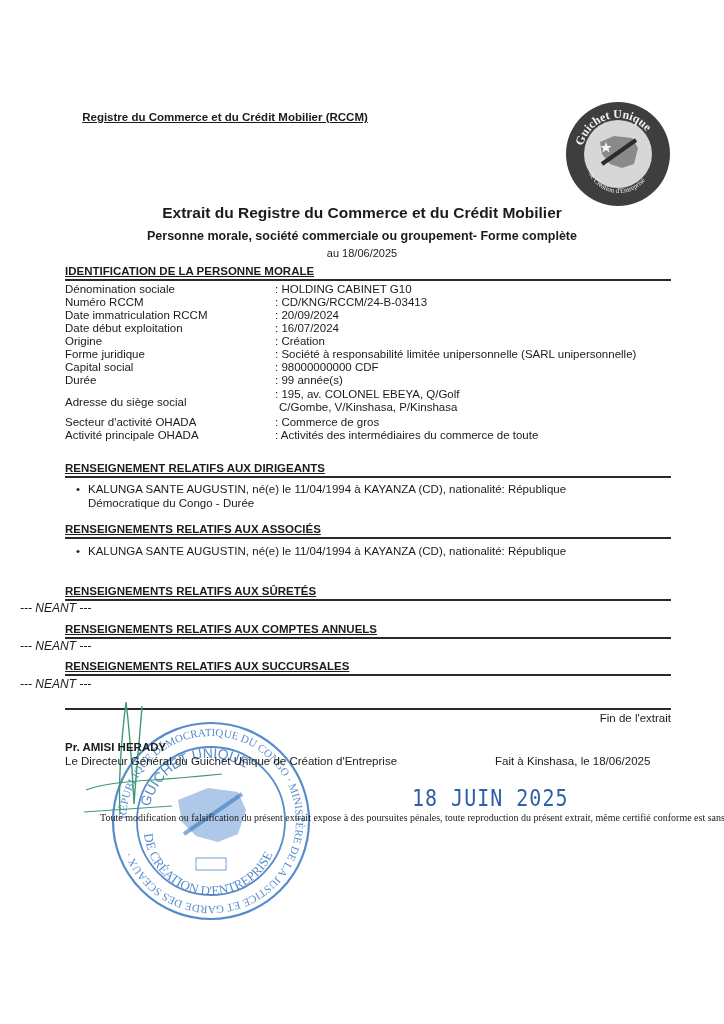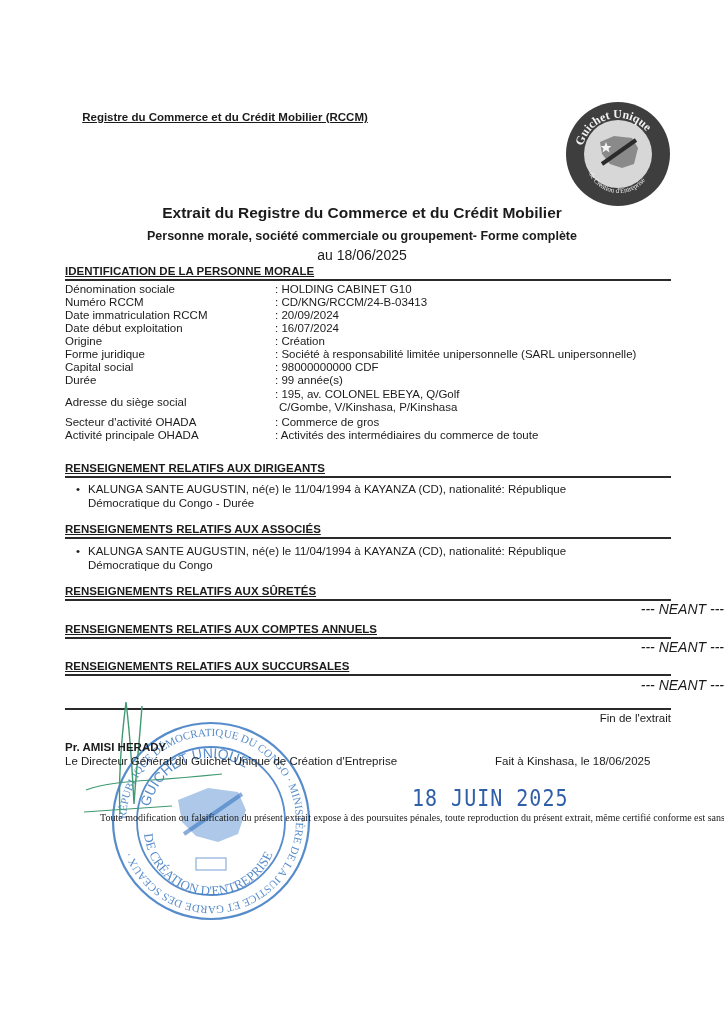--- a/index.html
+++ b/index.html
@@ -10,29 +10,29 @@
   .abs { position: absolute; }
   .hdr { left: 0; width: 380px; text-align: center; font-weight: bold; font-size: 11.5px; line-height: 14px; }
   .hdr .l1 { display: block; padding-left: 70px; }
   .hdr .l2 { display: block; padding-left: 70px; text-decoration: underline; }
   .logo { left: 566px; top: 102px; width: 104px; height: 104px; border-radius: 50%; background: #3e3e3e; }
   .logo-inner { position: absolute; left: 18px; top: 18px; width: 68px; height: 68px; border-radius: 50%; background: #d7d7d7; }
   .logo-text { position: absolute; left: 0; top: 0; width: 104px; height: 104px; }
   .title { left: 0; width: 724px; text-align: center; }
   .t1 { top: 204px; font-size: 15.5px; font-weight: bold; }
   .t2 { top: 229px; font-size: 12.5px; font-weight: bold; }
-  .t3 { top: 247px; font-size: 14px; }
+  .t3 { top: 247px; font-size: 11px; }
   .sec-h { left: 65px; font-weight: bold; font-size: 11.5px; text-decoration: underline; }
   .rule { left: 65px; width: 606px; height: 1.5px; background: #2a2a2a; }
   .row { left: 65px; font-size: 11.5px; line-height: 13px; }
   .lbl { position: absolute; left: 0; width: 210px; white-space: nowrap; }
   .val { position: absolute; left: 210px; width: 400px; white-space: nowrap; }
   .bullet { left: 88px; font-size: 11.5px; line-height: 14px; width: 560px; }
   .bullet .dot { position: absolute; left: -12px; top: 0; }
-  .neant { left: 0; width: 724px; text-align: right; font-style: italic; font-size: 14px; }
+  .neant { left: 0; width: 724px; text-align: left; font-style: italic; font-size: 12px; }
   .neant span { display: inline-block; padding-left: 20px; }
   .fin { left: 560px; width: 111px; text-align: right; font-size: 11.5px; }
   .sig-name { left: 65px; font-weight: bold; font-size: 11.5px; }
   .sig-title { left: 65px; font-size: 11.5px; }
   .fait { left: 495px; font-size: 11.5px; }
   .stamp-date { left: 412px; top: 786px; color: #2f5fa8; font-family: "DejaVu Sans Mono", monospace; font-size: 20px; letter-spacing: 1px; transform: scaleY(1.15); }
   .disclaimer { left: 100px; top: 812px; font-family: "Liberation Serif", serif; font-size: 10px; white-space: nowrap; }
   .seal { left: 108px; top: 718px; width: 206px; height: 206px; }
 </style>
 </head>
@@ -116,21 +116,20 @@
   <span class="dot">•</span>
   <div>KALUNGA SANTE AUGUSTIN, né(e) le 11/04/1994 à KAYANZA (CD), nationalité: République</div>
   <div>Démocratique du Congo - Durée</div>
 </div>
 
 <div class="abs sec-h" style="top:523px;">RENSEIGNEMENTS RELATIFS AUX ASSOCIÉS</div>
 <div class="abs rule" style="top:537px;"></div>
 <div class="abs bullet" style="top:544px;">
   <span class="dot">•</span>
   <div>KALUNGA SANTE AUGUSTIN, né(e) le 11/04/1994 à KAYANZA (CD), nationalité: République</div>
-  <div>Démocratique du Congo</div>
 </div>
 
 <div class="abs sec-h" style="top:585px;">RENSEIGNEMENTS RELATIFS AUX SÛRETÉS</div>
 <div class="abs rule" style="top:599px;"></div>
 <div class="abs neant" style="top:601px;"><span>--- NEANT ---</span></div>
 
 <div class="abs sec-h" style="top:623px;text-align:right;">RENSEIGNEMENTS RELATIFS AUX COMPTES ANNUELS</div>
 <div class="abs rule" style="top:637px;"></div>
 <div class="abs neant" style="top:639px;"><span>--- NEANT ---</span></div>
 

